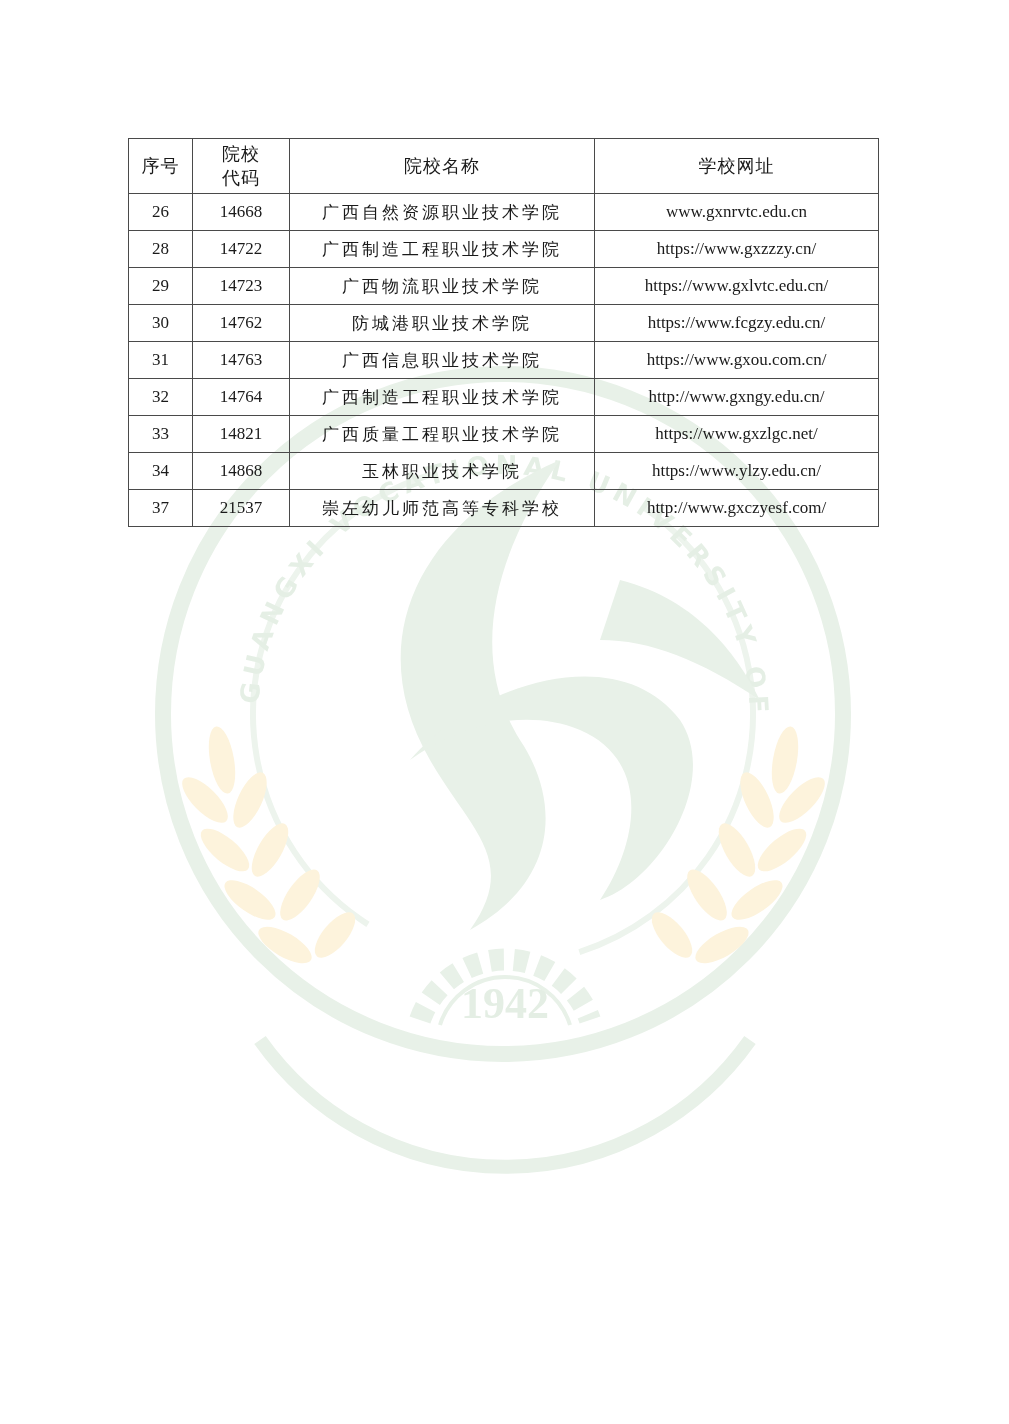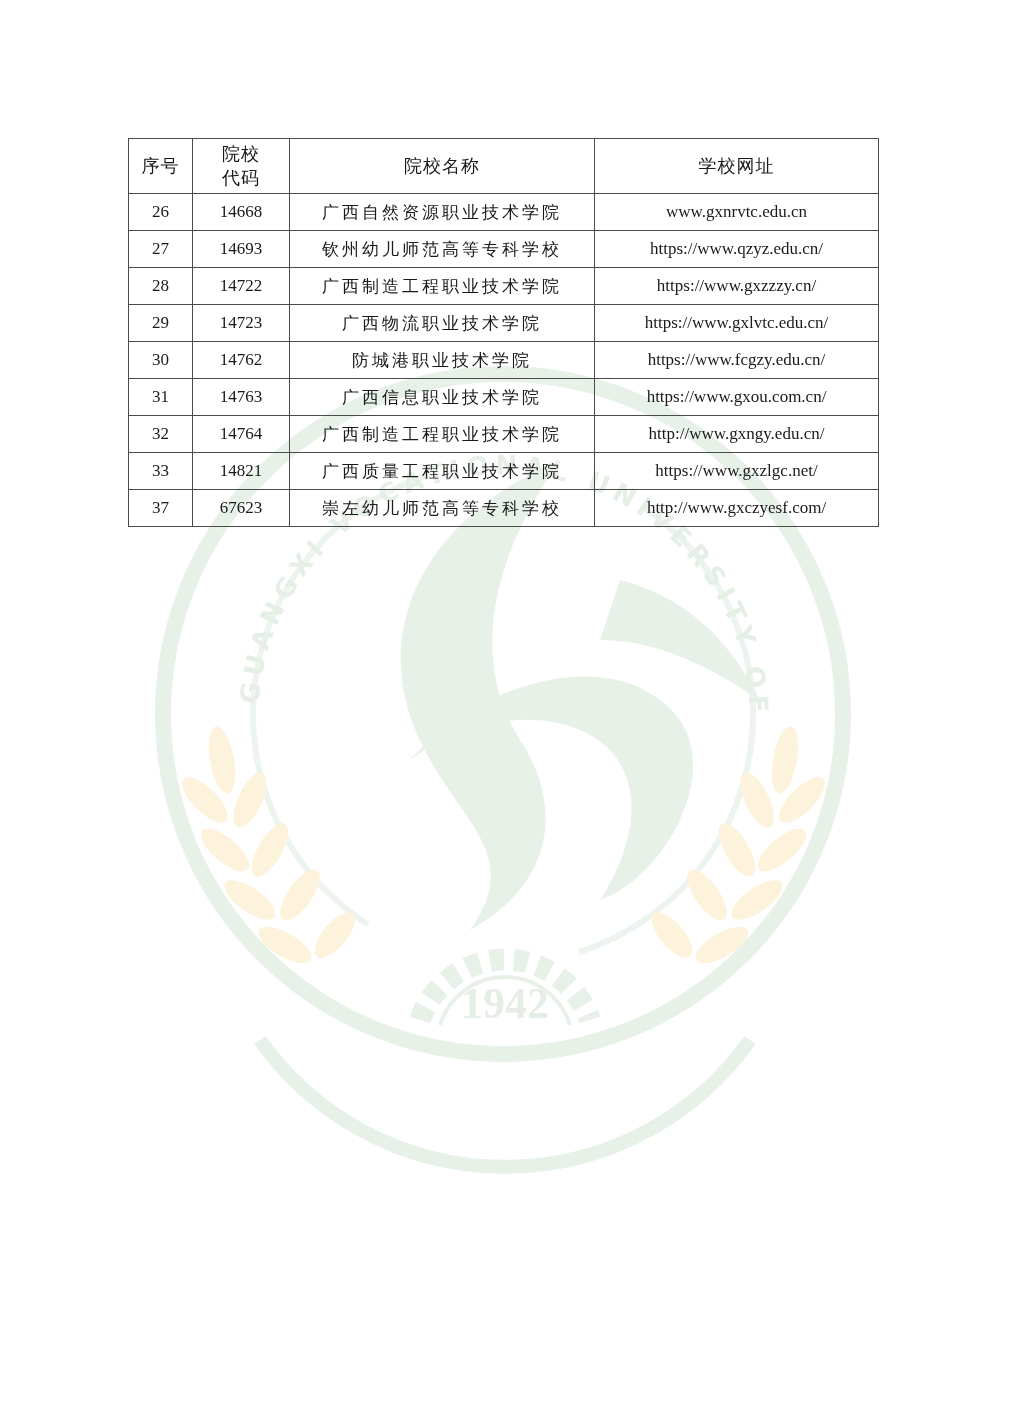--- a/index.html
+++ b/index.html
@@ -84,26 +84,20 @@
       </tr>
     </thead>
     <tbody>
       <tr>
         <td class="num">26</td>
         <td class="code">14668</td>
         <td class="name">广西自然资源职业技术学院</td>
         <td class="url">www.gxnrvtc.edu.cn</td>
       </tr>
       <tr>
-        <td class="num">27</td>
-        <td class="code">14693</td>
-        <td class="name">钦州幼儿师范高等专科学校</td>
-        <td class="url">https://www.qzyz.edu.cn/</td>
-      </tr>
-      <tr>
         <td class="num">28</td>
         <td class="code">14722</td>
         <td class="name">广西制造工程职业技术学院</td>
         <td class="url">https://www.gxzzzy.cn/</td>
       </tr>
       <tr>
         <td class="num">29</td>
         <td class="code">14723</td>
         <td class="name">广西物流职业技术学院</td>
         <td class="url">https://www.gxlvtc.edu.cn/</td>
@@ -126,20 +120,26 @@
         <td class="name">广西制造工程职业技术学院</td>
         <td class="url">http://www.gxngy.edu.cn/</td>
       </tr>
       <tr>
         <td class="num">33</td>
         <td class="code">14821</td>
         <td class="name">广西质量工程职业技术学院</td>
         <td class="url">https://www.gxzlgc.net/</td>
       </tr>
       <tr>
+        <td class="num">34</td>
+        <td class="code">14868</td>
+        <td class="name">玉林职业技术学院</td>
+        <td class="url">https://www.ylzy.edu.cn/</td>
+      </tr>
+      <tr>
         <td class="num">37</td>
-        <td class="code">67623</td>
+        <td class="code">21537</td>
         <td class="name">崇左幼儿师范高等专科学校</td>
         <td class="url">http://www.gxczyesf.com/</td>
       </tr>
     </tbody>
   </table>
 </div>
 
 </body></html>

